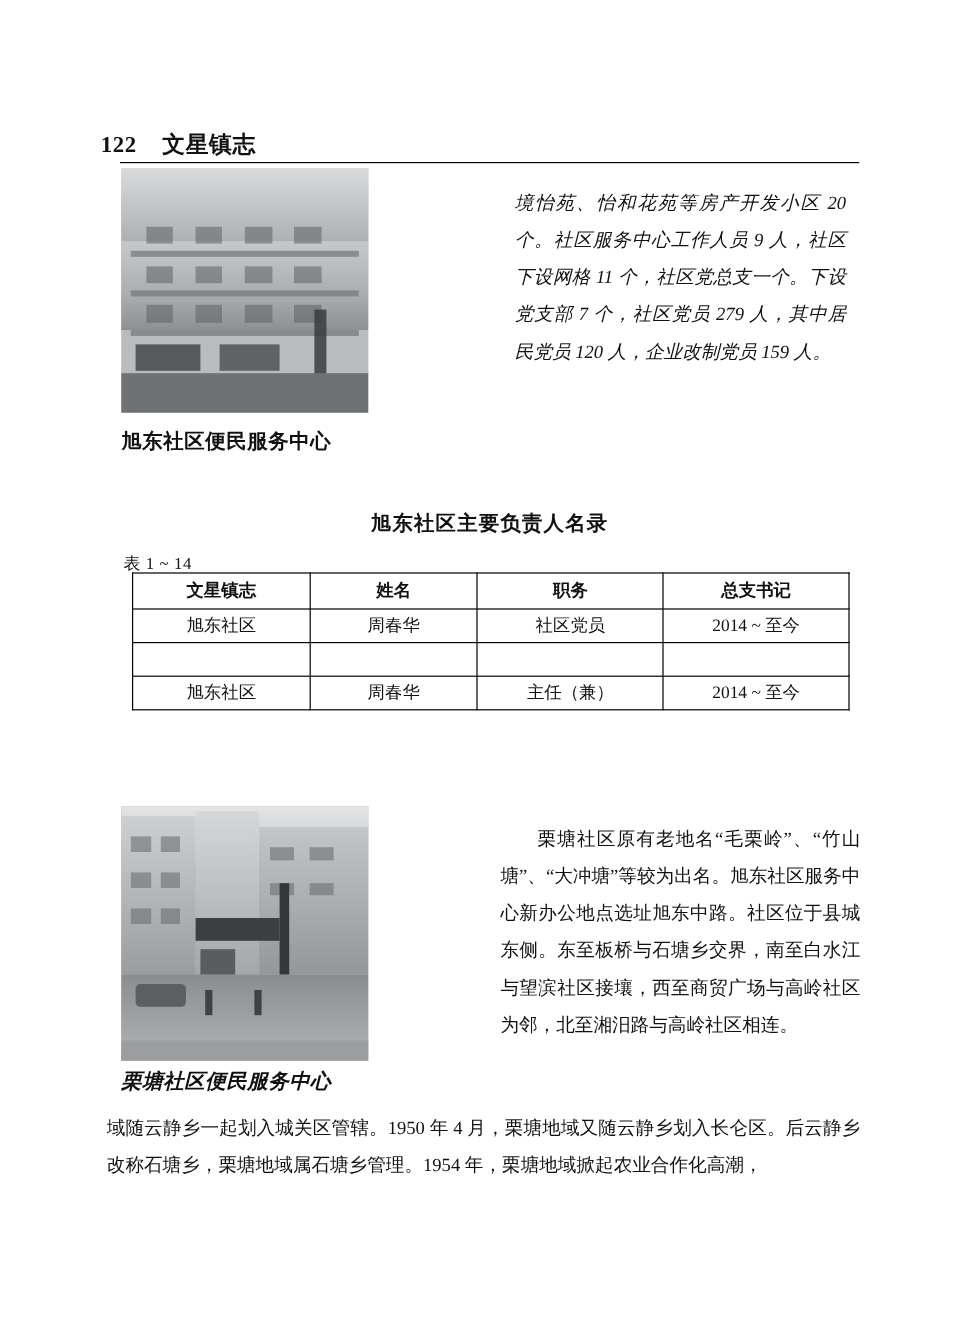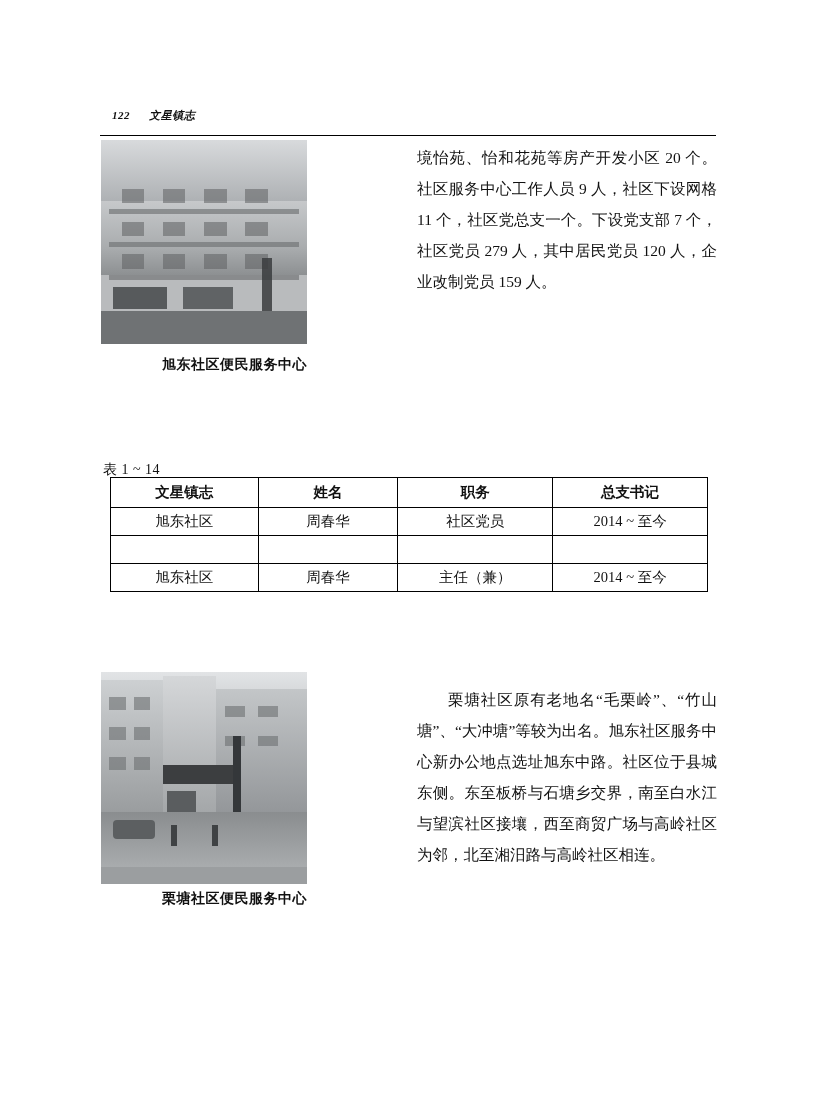--- a/index.html
+++ b/index.html
@@ -18,27 +18,26 @@
   .page {
     position: absolute;
     left: 0; top: 0;
     width: 816px;
     height: 1099px;
   }
 
   
   .header {
     position: absolute;
-    left: 112px;
+    left: 84px;
     top: 108px;
     width: 616px;
-    font-size: 11px;
+    font-size: 19px;
     font-weight: bold;
     letter-spacing: 0.5px;
-    font-style: italic;
   }
   .header .pagenum {
     display: inline-block;
     margin-right: 16px;
   }
   .header-rule {
     position: absolute;
     left: 100px;
     top: 135px;
     width: 616px;
@@ -53,52 +52,52 @@
     overflow: hidden;
   }
   .photo .sky {
     position: absolute;
     left: 0; top: 0; right: 0;
     height: 30%;
     background: linear-gradient(#d8dadc, #aeb1b4);
   }
   .photo-caption {
     position: absolute;
-    font-size: 14px;
-    font-weight: bold;
-    text-align: right;
+    font-size: 17px;
+    font-weight: bold;
+    text-align: left;
     letter-spacing: 0.5px;
   }
 
   
   #photo1 { left: 101px; top: 140px; width: 206px; height: 204px; }
   #photo1 .f1 { left: 0; top: 18%; width: 100%; height: 66%;
                 background: linear-gradient(180deg,#e6e7e8 0%,#cfd1d3 35%,#a9acae 80%,#8d9092 100%); }
   #photo1 .stripe { position:absolute; left:4%; width:92%; height:5px; background:#6e7173; opacity:.65; }
   #photo1 .win { position:absolute; background:#5e6163; opacity:.55; }
   #photo1 .ground { position:absolute; left:0; bottom:0; width:100%; height:16%; background:#6f7274; }
   #photo1-cap { left: 101px; top: 356px; width: 206px; }
 
   
   #photo2 { left: 101px; top: 672px; width: 206px; height: 212px; }
   #photo2 .blk { position: absolute; }
-  #photo2-cap { left: 101px; top: 890px; width: 206px; }
+  #photo2-cap { left: 101px; top: 890px; width: 206px; font-style: italic; }
 
   
   .col-right {
     position: absolute;
     left: 417px;
     top: 142px;
     width: 300px;
     font-size: 15.5px;
     line-height: 31px;
     text-align: justify;
     text-justify: inter-ideograph;
   }
-  .col-right p { margin: 0; }
+  .col-right p { margin: 12px; font-style: italic; }
   .col-right p.indent { text-indent: 2em; }
 
   .col-right2 {
     position: absolute;
     left: 417px;
     top: 684px;
     width: 300px;
     font-size: 15.5px;
     line-height: 31px;
     text-align: justify;
@@ -209,20 +208,21 @@
     <div class="win" style="left:40%;top:72%;width:24%;height:11%;background:#4a4d4f;opacity:.8;"></div>
     <div class="win" style="left:78%;top:58%;width:5%;height:30%;background:#3a3c3e;opacity:.85;"></div>
     <div class="ground"></div>
   </div>
   <div class="photo-caption" id="photo1-cap">旭东社区便民服务中心</div>
 
   <div class="col-right">
     <p>境怡苑、怡和花苑等房产开发小区 20 个。社区服务中心工作人员 9 人，社区下设网格 11 个，社区党总支一个。下设党支部 7 个，社区党员 279 人，其中居民党员 120 人，企业改制党员 159 人。</p>
   </div>
 
+  <div class="table-title">旭东社区主要负责人名录</div>
   <div class="table-number">表 1 ~ 14</div>
 
   <table class="roster">
     <colgroup>
       <col class="c1">
         <col class="c2">
         <col class="c3">
         <col class="c4">
     </colgroup>
     <thead>
@@ -279,14 +279,17 @@
     <div class="blk" style="left:34%;top:72%;width:3%;height:10%;background:#3f4244;"></div>
     <div class="blk" style="left:54%;top:72%;width:3%;height:10%;background:#3f4244;"></div>
     <div class="blk" style="left:0;bottom:0;width:100%;height:8%;background:#9b9ea0;"></div>
   </div>
   <div class="photo-caption" id="photo2-cap">栗塘社区便民服务中心</div>
 
   <div class="col-right2">
     <p class="indent">栗塘社区原有老地名“毛栗岭”、“竹山塘”、“大冲塘”等较为出名。旭东社区服务中心新办公地点选址旭东中路。社区位于县城东侧。东至板桥与石塘乡交界，南至白水江与望滨社区接壤，西至商贸广场与高岭社区为邻，北至湘汨路与高岭社区相连。</p>
   </div>
 
+  <div class="fullwidth">
+    <p>域随云静乡一起划入城关区管辖。1950 年 4 月，栗塘地域又随云静乡划入长仑区。后云静乡改称石塘乡，栗塘地域属石塘乡管理。1954 年，栗塘地域掀起农业合作化高潮，</p>
+  </div>
 
 </div>
 
 </body></html>

